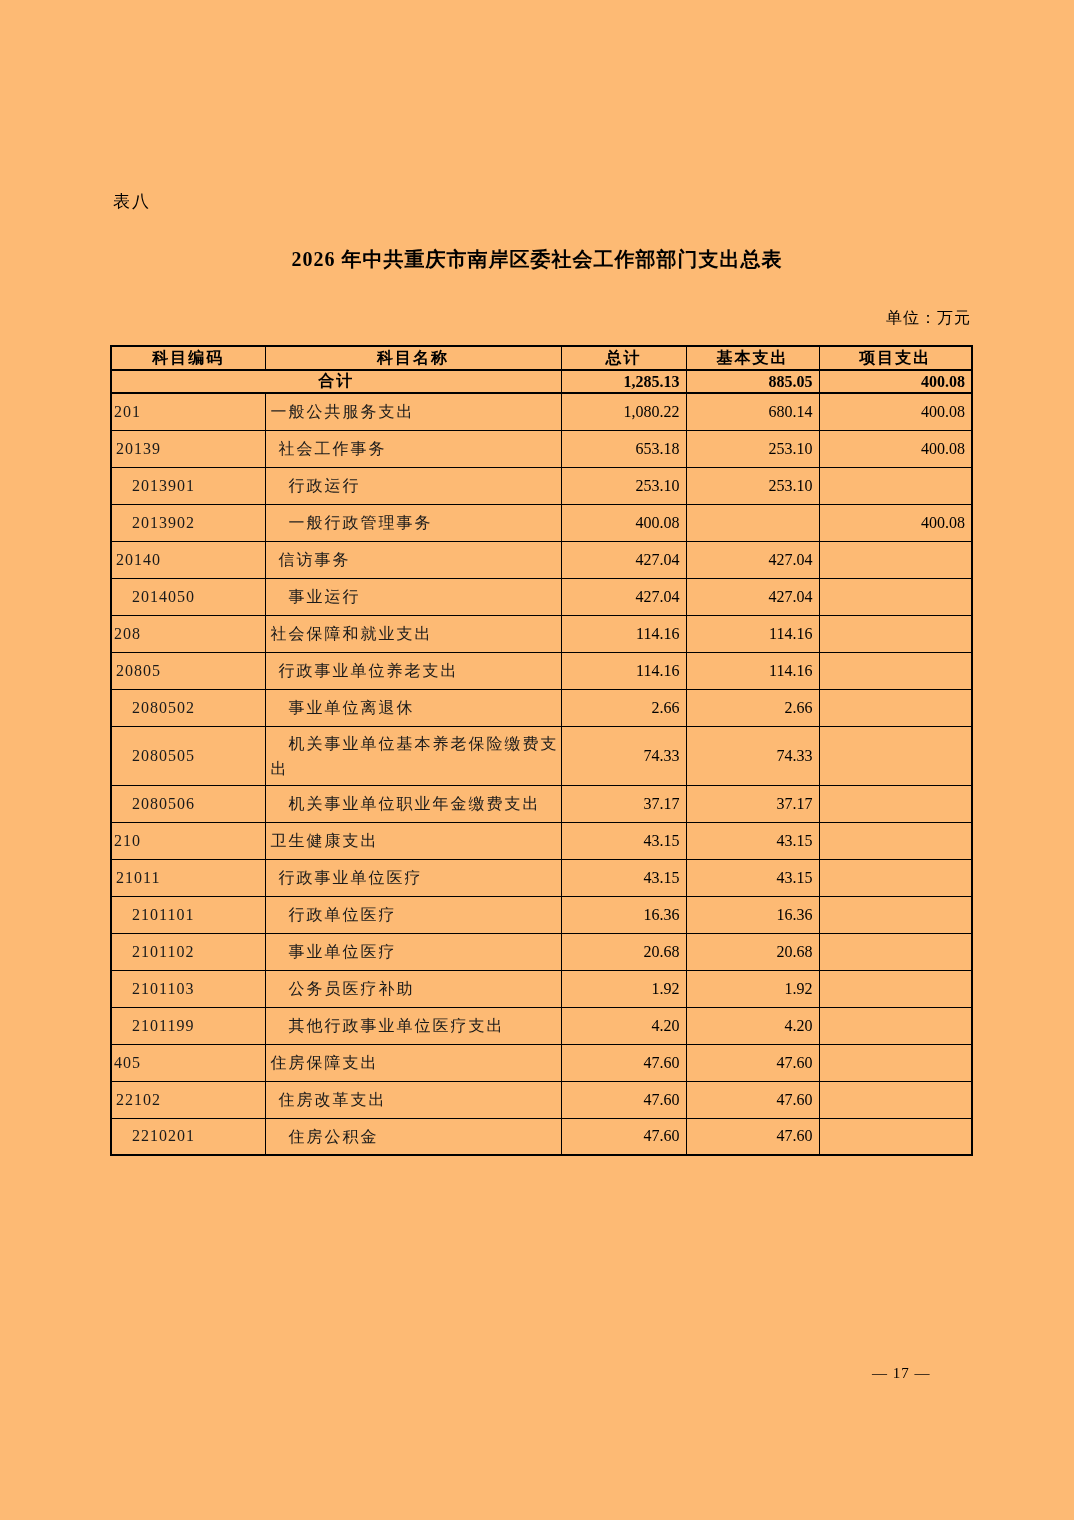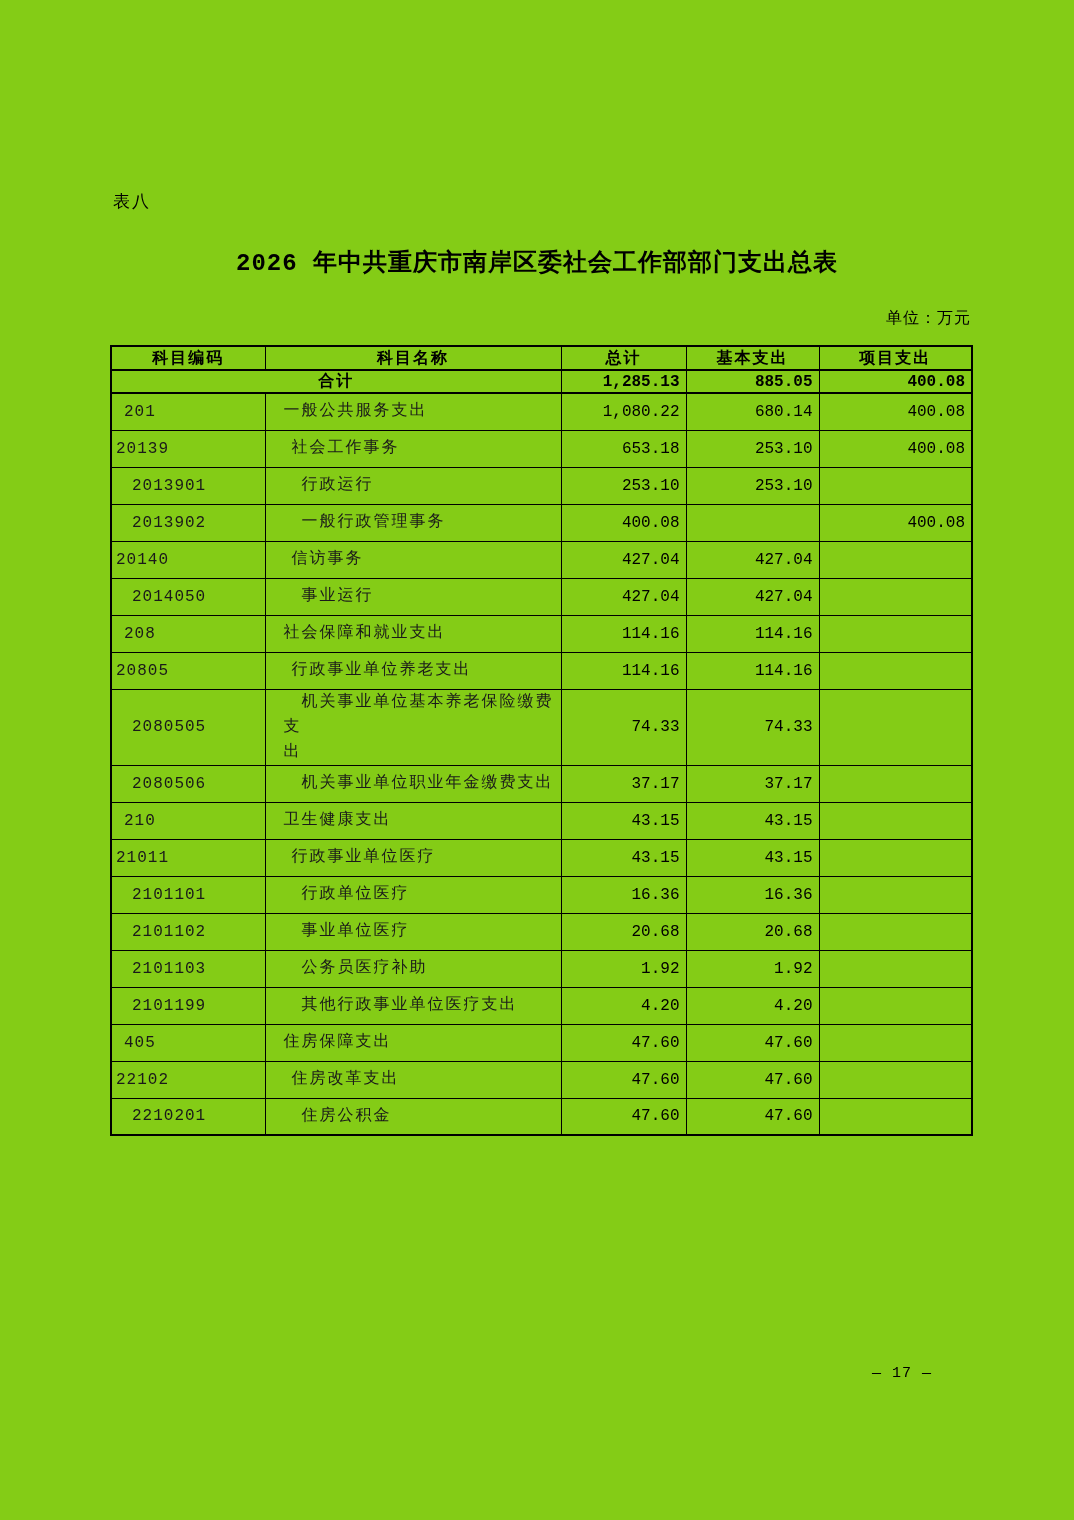--- a/index.html
+++ b/index.html
@@ -1,39 +1,39 @@
 <!DOCTYPE html>
 <html><head>
 <meta charset="utf-8">
 <style>
   * { margin: 0; padding: 0; box-sizing: border-box; }
   html, body { background: #ffffff; }
   .page {
     position: relative;
     width: 1074px;
     height: 1520px;
-    background: #84cc16;
+    background: #fdba74;
     color: #000000;
-    font-family: Liberation Mono, monospace;
+    font-family: Liberation Serif, serif;
     overflow: hidden;
   }
   .table-label {
     position: absolute;
     left: 113px;
     top: 190px;
     font-size: 17px;
     letter-spacing: 2px;
   }
   .doc-title {
     position: absolute;
     left: 0;
     top: 246px;
     width: 100%;
     text-align: center;
-    font-size: 24px;
+    font-size: 20px;
     font-weight: bold;
     letter-spacing: 1px;
   }
   .unit-note {
     position: absolute;
     left: 110px;
     top: 308px;
     width: 861px;
     text-align: right;
     font-size: 16px;
@@ -70,32 +70,32 @@
     text-align: center;
     font-size: 16px;
     letter-spacing: 2px;
   }
   tr.data-row td { height: 37px; font-size: 16px; }
   tr.data-row.row-tall td { height: 59px; }
   td.code {
     text-align: left;
     font-size: 16px;
     letter-spacing: 1px;
-    padding-left: 12px;
+    padding-left: 2px;
     color: #1a1a1a;
   }
   td.code.lvl2 { padding-left: 4px; }
   td.code.lvl3 { padding-left: 20px; }
   td.name {
     text-align: left;
     font-size: 16px;
     letter-spacing: 2px;
     white-space: pre-line;
     line-height: 25px;
-    padding-left: 18px;
+    padding-left: 5px;
     padding-right: 2px;
     color: #1a1a1a;
     margin-left: 24px;
   }
   td.name.lvl2 { text-indent: 8px; }
   td.name.lvl3 { text-indent: 18px; }
   td.num {
     text-align: right;
     padding-right: 6px;
     font-size: 16px;
@@ -192,20 +192,27 @@
           <td class="num">114.16</td>
           <td class="num"></td>
         </tr>
         <tr class="data-row">
           <td class="code lvl2">20805</td>
           <td class="name lvl2">行政事业单位养老支出</td>
           <td class="num">114.16</td>
           <td class="num">114.16</td>
           <td class="num"></td>
         </tr>
+        <tr class="data-row">
+          <td class="code lvl3">2080502</td>
+          <td class="name lvl3">事业单位离退休</td>
+          <td class="num">2.66</td>
+          <td class="num">2.66</td>
+          <td class="num"></td>
+        </tr>
         <tr class="data-row row-tall">
           <td class="code lvl3">2080505</td>
           <td class="name lvl3">机关事业单位基本养老保险缴费支
 出</td>
           <td class="num">74.33</td>
           <td class="num">74.33</td>
           <td class="num"></td>
         </tr>
         <tr class="data-row">
           <td class="code lvl3">2080506</td>

